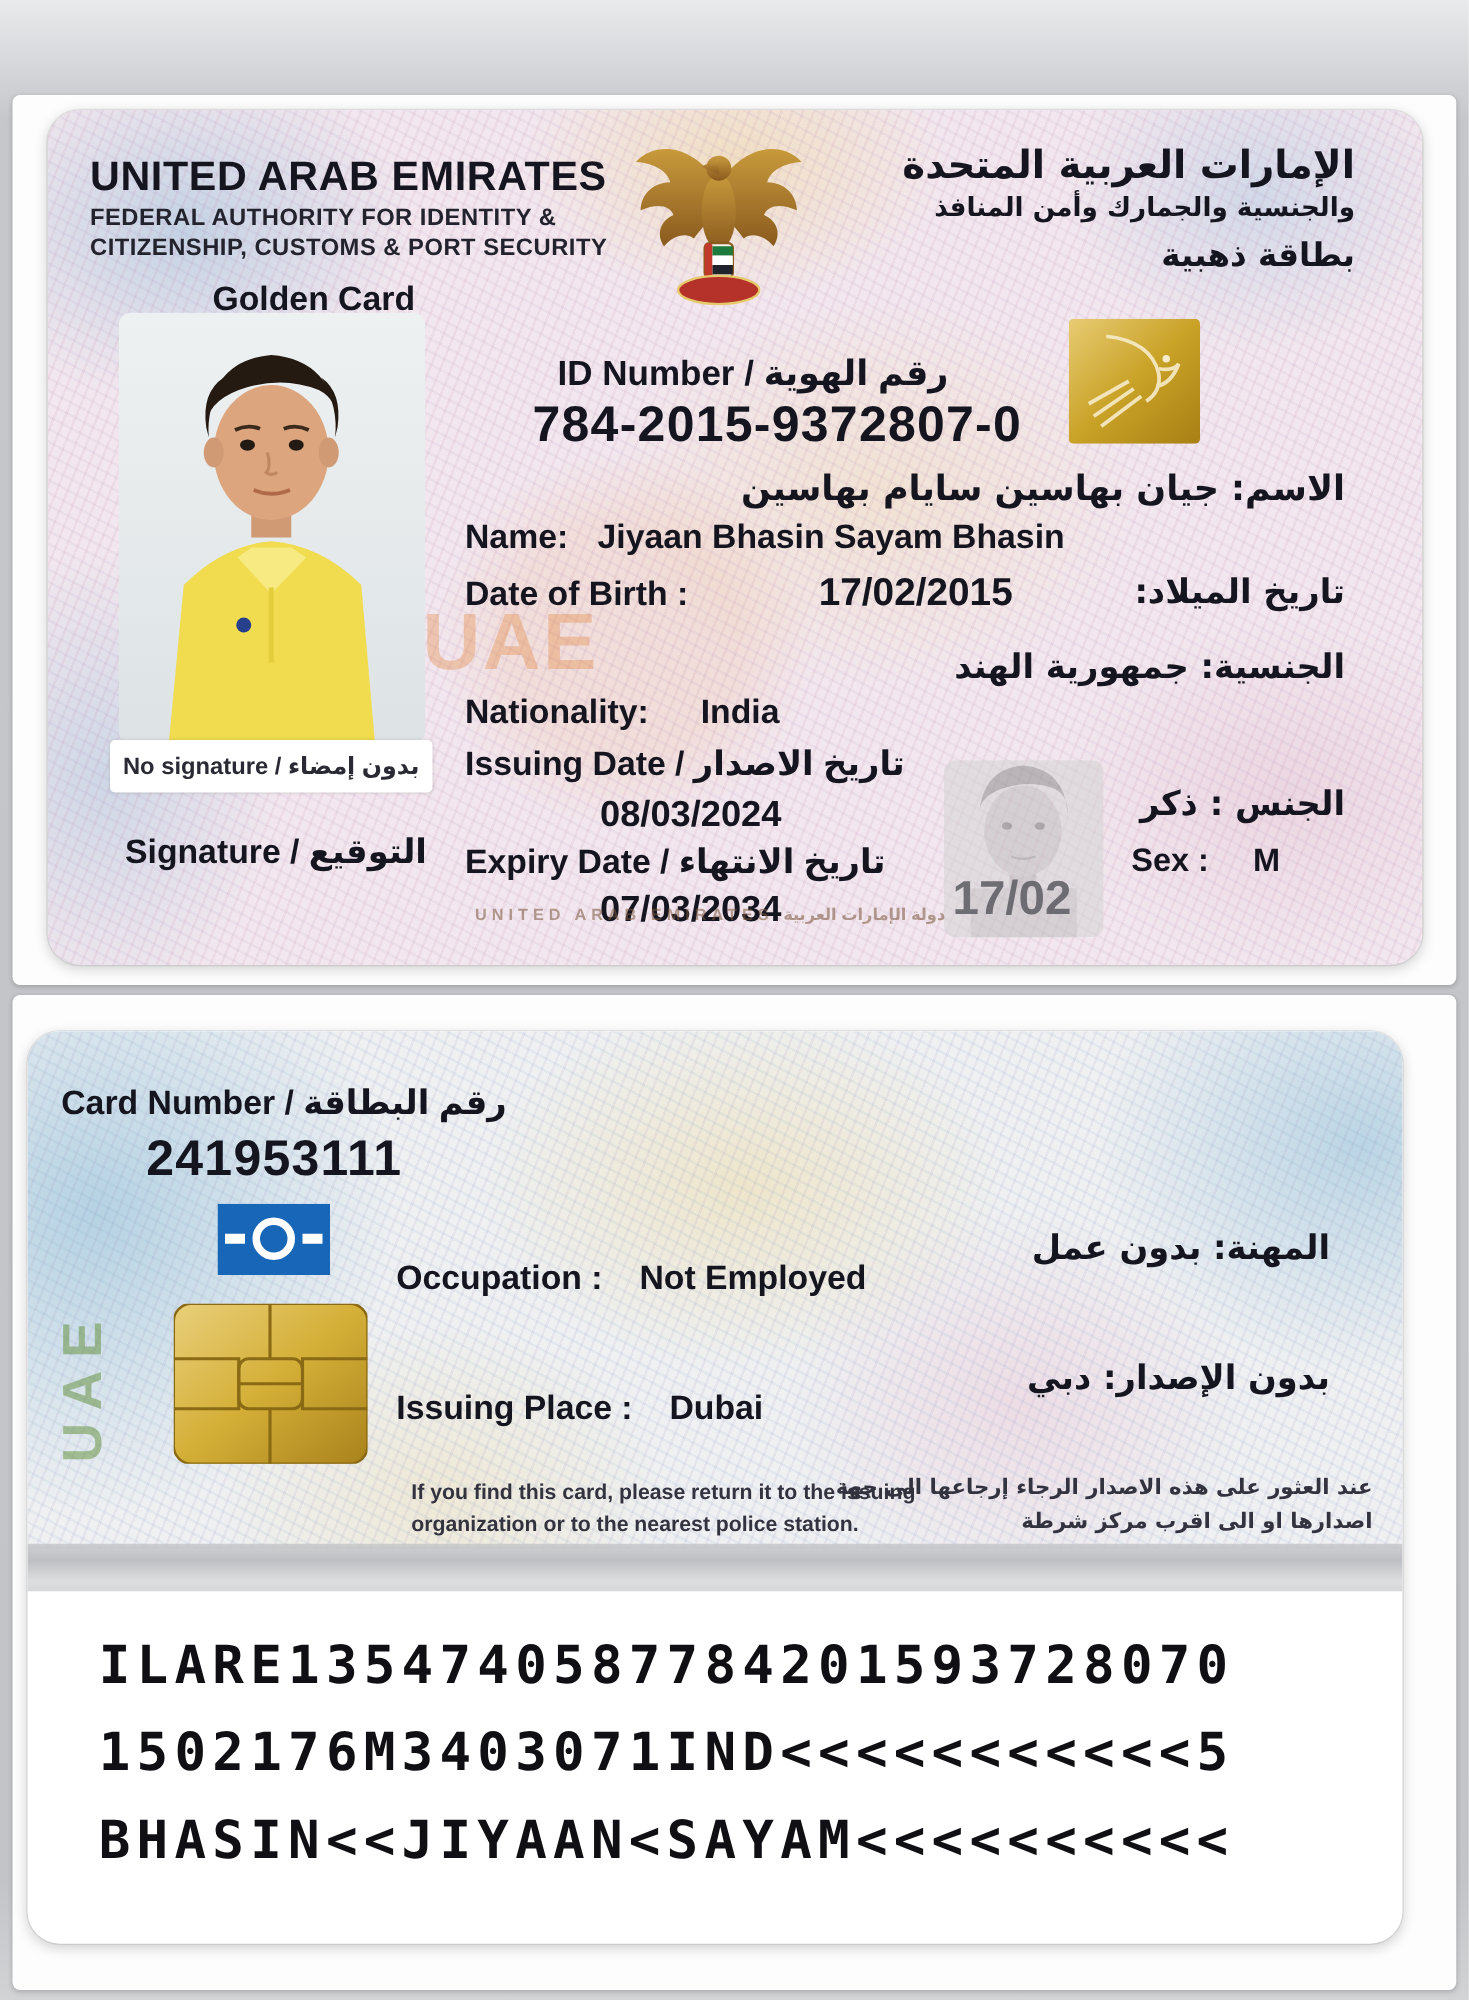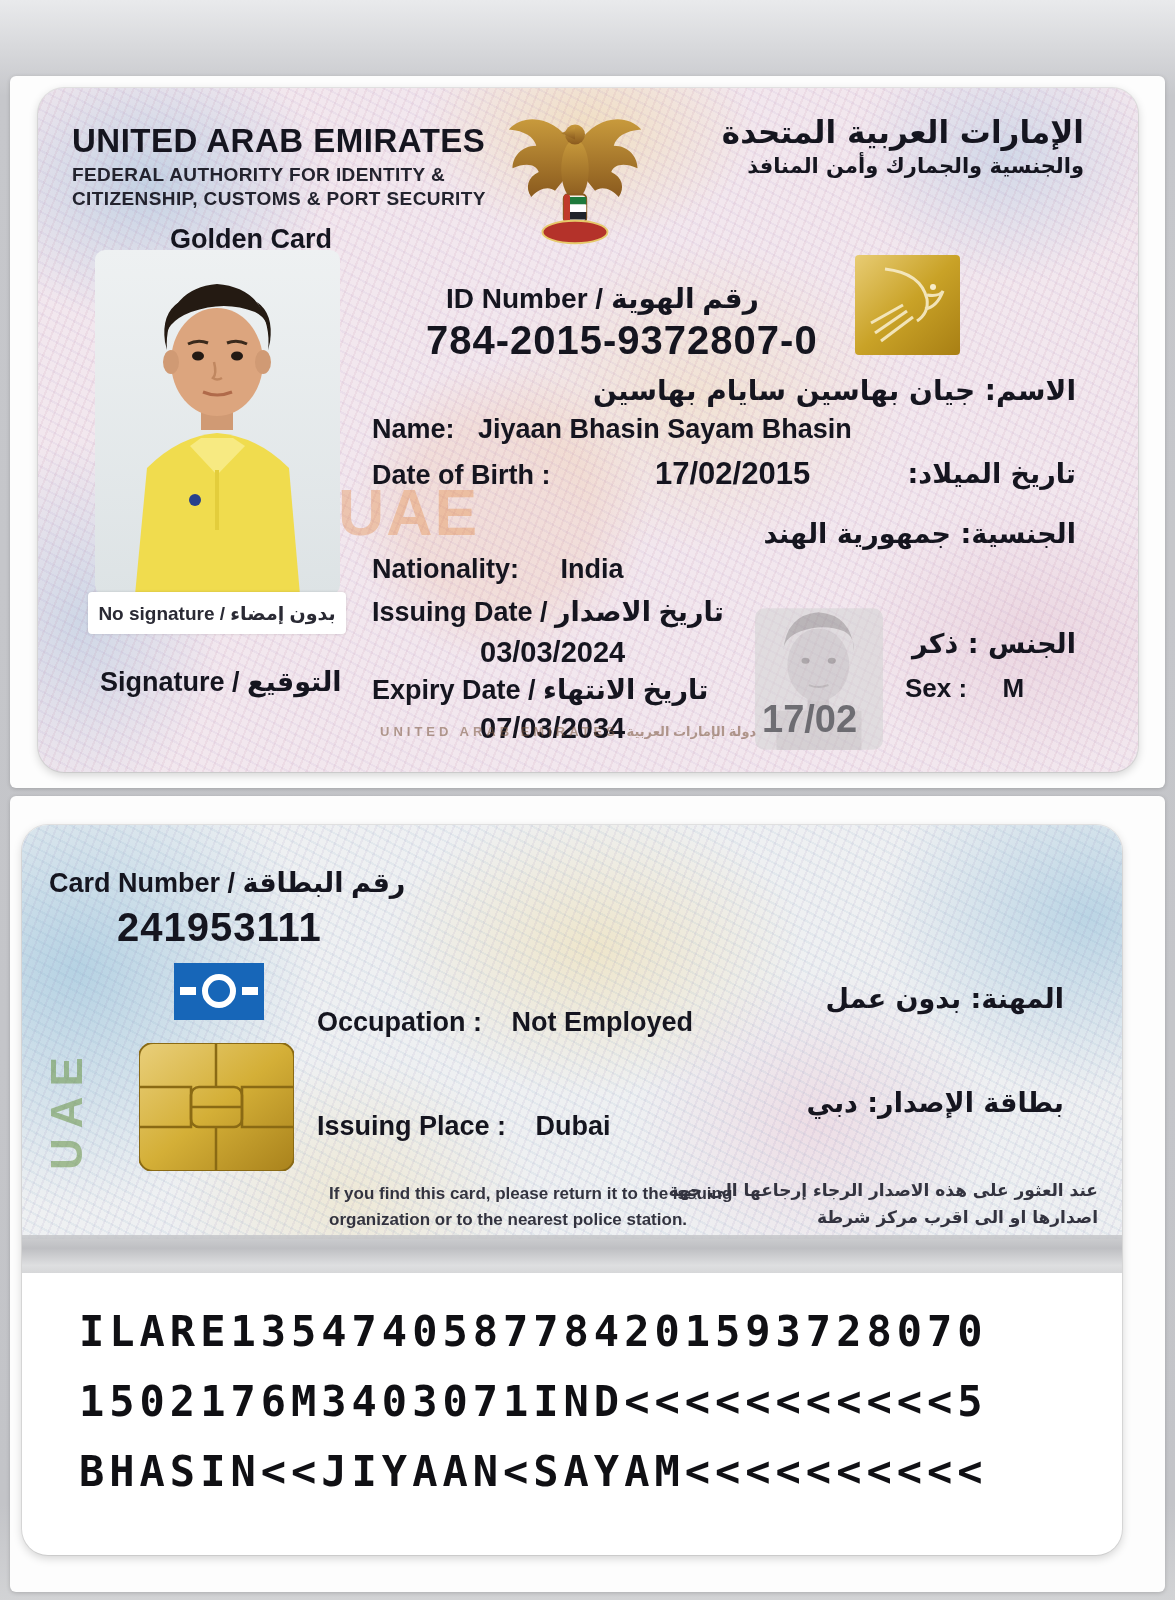--- a/index.html
+++ b/index.html
@@ -104,20 +104,21 @@
       <rect x="56" y="82" width="13" height="6" fill="#ffffff"></rect>
       <rect x="56" y="88" width="13" height="6" fill="#20242a"></rect>
       <ellipse cx="60" cy="104" rx="26" ry="9" fill="#b4322a"></ellipse>
       <ellipse cx="60" cy="104" rx="26" ry="9" fill="none" stroke="#e6c96a" stroke-width="1.5"></ellipse>
     </svg>
   </div>
 
   <div class="abs" style="right:54px;top:26px;text-align:right;">
     <div class="ar" style="font-size:31px;">الإمارات العربية المتحدة</div>
     <div class="ar" style="font-size:21px;margin-top:4px;">والجنسية والجمارك وأمن المنافذ</div>
+    <div class="ar" style="font-size:26px;margin-top:12px;padding-left:60px;">بطاقة ذهبية</div>
   </div>
 
   <div class="abs photo-frame" style="left:57px;top:162px;width:245px;height:345px;">
     <svg width="245" height="345" viewBox="0 0 245 345">
       <defs>
         <linearGradient id="pbg" x1="0" y1="0" x2="0" y2="1">
           <stop offset="0" stop-color="#eef1f2"></stop>
             <stop offset="1" stop-color="#dde3e5"></stop>
         </linearGradient>
       </defs>
@@ -176,21 +177,21 @@
   <div class="abs en-b" style="left:617px;top:368px;font-size:31px;">17/02/2015</div>
   <div class="abs ar" style="right:62px;top:370px;font-size:27px;">تاريخ الميلاد:</div>
 
   <div class="abs ar" style="right:62px;top:430px;font-size:27px;">الجنسية:  جمهورية الهند</div>
   <div class="abs" style="left:334px;top:466px;font-size:27px;">
     <span class="en-b">Nationality:</span>
     <span class="en-b" style="margin-left:34px;">India</span>
   </div>
 
   <div class="abs en-b" style="left:334px;top:508px;font-size:27px;">Issuing Date /  تاريخ الاصدار</div>
-  <div class="abs en-b" style="left:442px;top:548px;font-size:29px;">03/03/2024</div>
+  <div class="abs en-b" style="left:442px;top:548px;font-size:29px;">08/03/2024</div>
   <div class="abs en-b" style="left:334px;top:586px;font-size:27px;">Expiry Date /  تاريخ الانتهاء</div>
   <div class="abs en-b" style="left:442px;top:624px;font-size:29px;">07/03/2034</div>
 
   <div class="abs" style="left:50px;top:504px;width:258px;height:42px;background:#ffffff;border-radius:4px;box-shadow:0 0 3px rgba(0,0,0,.15);display:flex;align-items:center;justify-content:center;">
     <span style="font-size:19px;font-weight:bold;color:#2a2a34;font-family:'Liberation Sans','DejaVu Sans',sans-serif;">No signature / بدون إمضاء</span>
   </div>
   <div class="abs en-b" style="left:62px;top:578px;font-size:27px;">Signature /  التوقيع</div>
 
   <div class="abs photo-frame ghost" style="left:717px;top:520px;width:128px;height:142px;">
     <svg width="128" height="142" viewBox="28 28 190 210">
@@ -253,21 +254,21 @@
   </div>
 
   <div class="abs uae-vert" style="left:20px;top:345px;">UAE</div>
 
   <div class="abs ar" style="right:58px;top:158px;font-size:27px;">المهنة:  بدون عمل</div>
   <div class="abs" style="left:295px;top:182px;font-size:27px;">
     <span class="en-b">Occupation :</span>
     <span class="en-b" style="margin-left:22px;">Not Employed</span>
   </div>
 
-  <div class="abs ar" style="right:58px;top:262px;font-size:27px;">بطاقة الإصدار:  دبي</div>
+  <div class="abs ar" style="right:58px;top:262px;font-size:27px;">بدون الإصدار:  دبي</div>
   <div class="abs" style="left:295px;top:286px;font-size:27px;">
     <span class="en-b">Issuing Place :</span>
     <span class="en-b" style="margin-left:22px;">Dubai</span>
   </div>
 
   <div class="abs note" style="left:307px;top:356px;line-height:1.55;">
     <div>If you find this card, please return it to the issuing</div>
     <div>organization or to the nearest police station.</div>
   </div>
   <div class="abs note ar" style="right:24px;top:352px;text-align:right;line-height:1.6;font-size:17px;">

